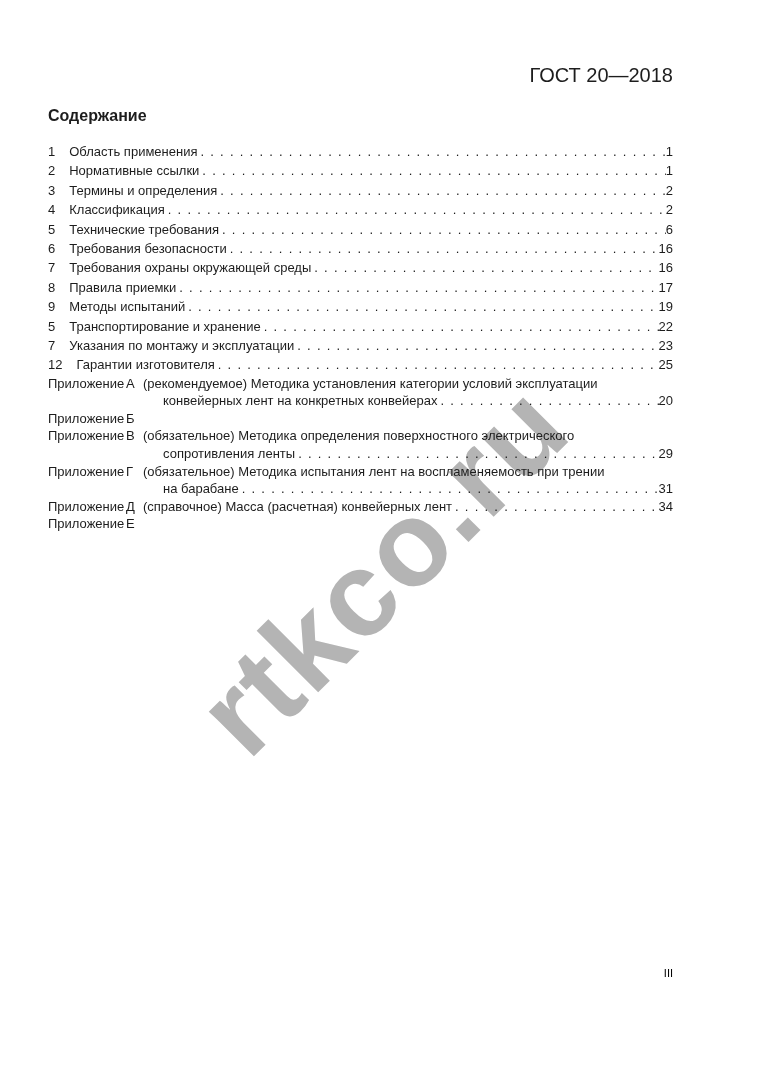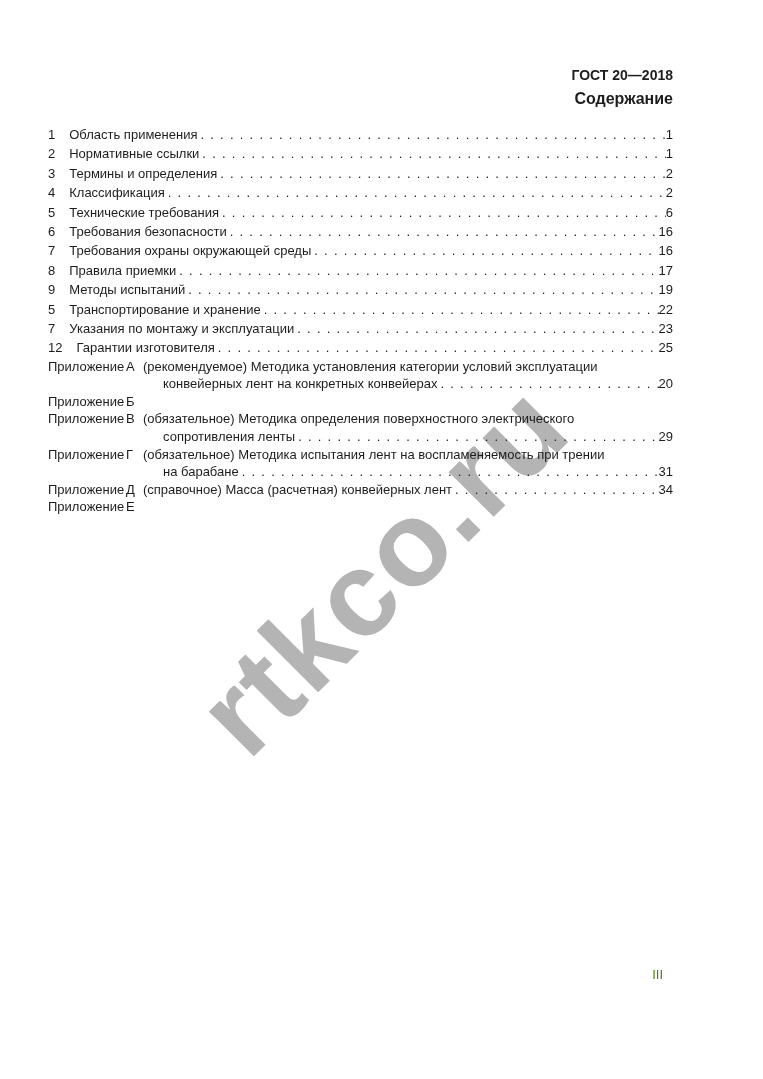--- a/index.html
+++ b/index.html
@@ -9,37 +9,37 @@
     overflow:hidden; font-family:"Liberation Sans","DejaVu Sans",sans-serif;
     color:#1d1d1d;
   }
   .watermark {
     position:absolute; left:382px; top:569px; z-index:0;
     transform:translate(-50%,-50%) rotate(-45deg);
     font-size:120px; font-weight:700; letter-spacing:2px;
     color:#b4b4b4; white-space:nowrap; user-select:none;
   }
   .content { position:absolute; left:48px; top:67px; width:625px; z-index:1; }
-  .doc-header { text-align:right; font-size:14px; font-weight:bold; line-height:16px; }
-  .doc-title  { text-align:right; font-size:16px; font-weight:bold; line-height:19px; margin-top:6px; }
+  .doc-header { text-align:right; font-size:20px; font-weight:normal; line-height:16px; }
+  .doc-title  { text-align:left; font-size:16px; font-weight:bold; line-height:19px; margin-top:23px; }
   .toc { margin-top:17px; font-size:13px; }
   .toc-row { display:flex; align-items:baseline; line-height:19.4px; height:19.4px; white-space:nowrap; }
   .num { flex:0 0 auto; margin-right:14px; }
   .ttl, .txt { flex:0 0 auto; white-space:nowrap; }
   .dots { flex:1 1 0; min-width:0; overflow:hidden; white-space:nowrap; margin-left:3px; letter-spacing:1.3px; }
   .dots::after { content:". . . . . . . . . . . . . . . . . . . . . . . . . . . . . . . . . . . . . . . . . . . . . . . . . . . . . . . . . . . . . . . . . . . . . . . . . . . . . . . . . . . . . . . . . . . . . . . . . . . ."; }
   .pg { flex:0 0 auto; }
   .app-row { display:flex; align-items:flex-start; line-height:17.6px; }
   .app-label  { flex:0 0 78px; }
   .app-letter { flex:0 0 17px; }
   .app-body   { flex:1 1 0; min-width:0; }
   .app-line { white-space:nowrap; }
   .app-line.last { display:flex; align-items:baseline; }
   .app-line.cont { padding-left:20px;text-align:center; }
-  .folio { position:absolute; top:967px; right:100px; font-size:13px; z-index:1; color:#4d7c0f; }
+  .folio { position:absolute; top:967px; right:90px; font-size:11px; z-index:1; color:#000000; }
 </style>
 </head>
 <body>
 
 <div class="page" style="background: rgb(255, 255, 255); color: rgb(29, 29, 29);">
   <div class="watermark" style="color: rgb(180, 180, 180);">rtkco.ru</div>
   <div class="content">
     <div class="doc-header">ГОСТ 20—2018</div>
     <div class="doc-title">Содержание</div>
     <div class="toc">

